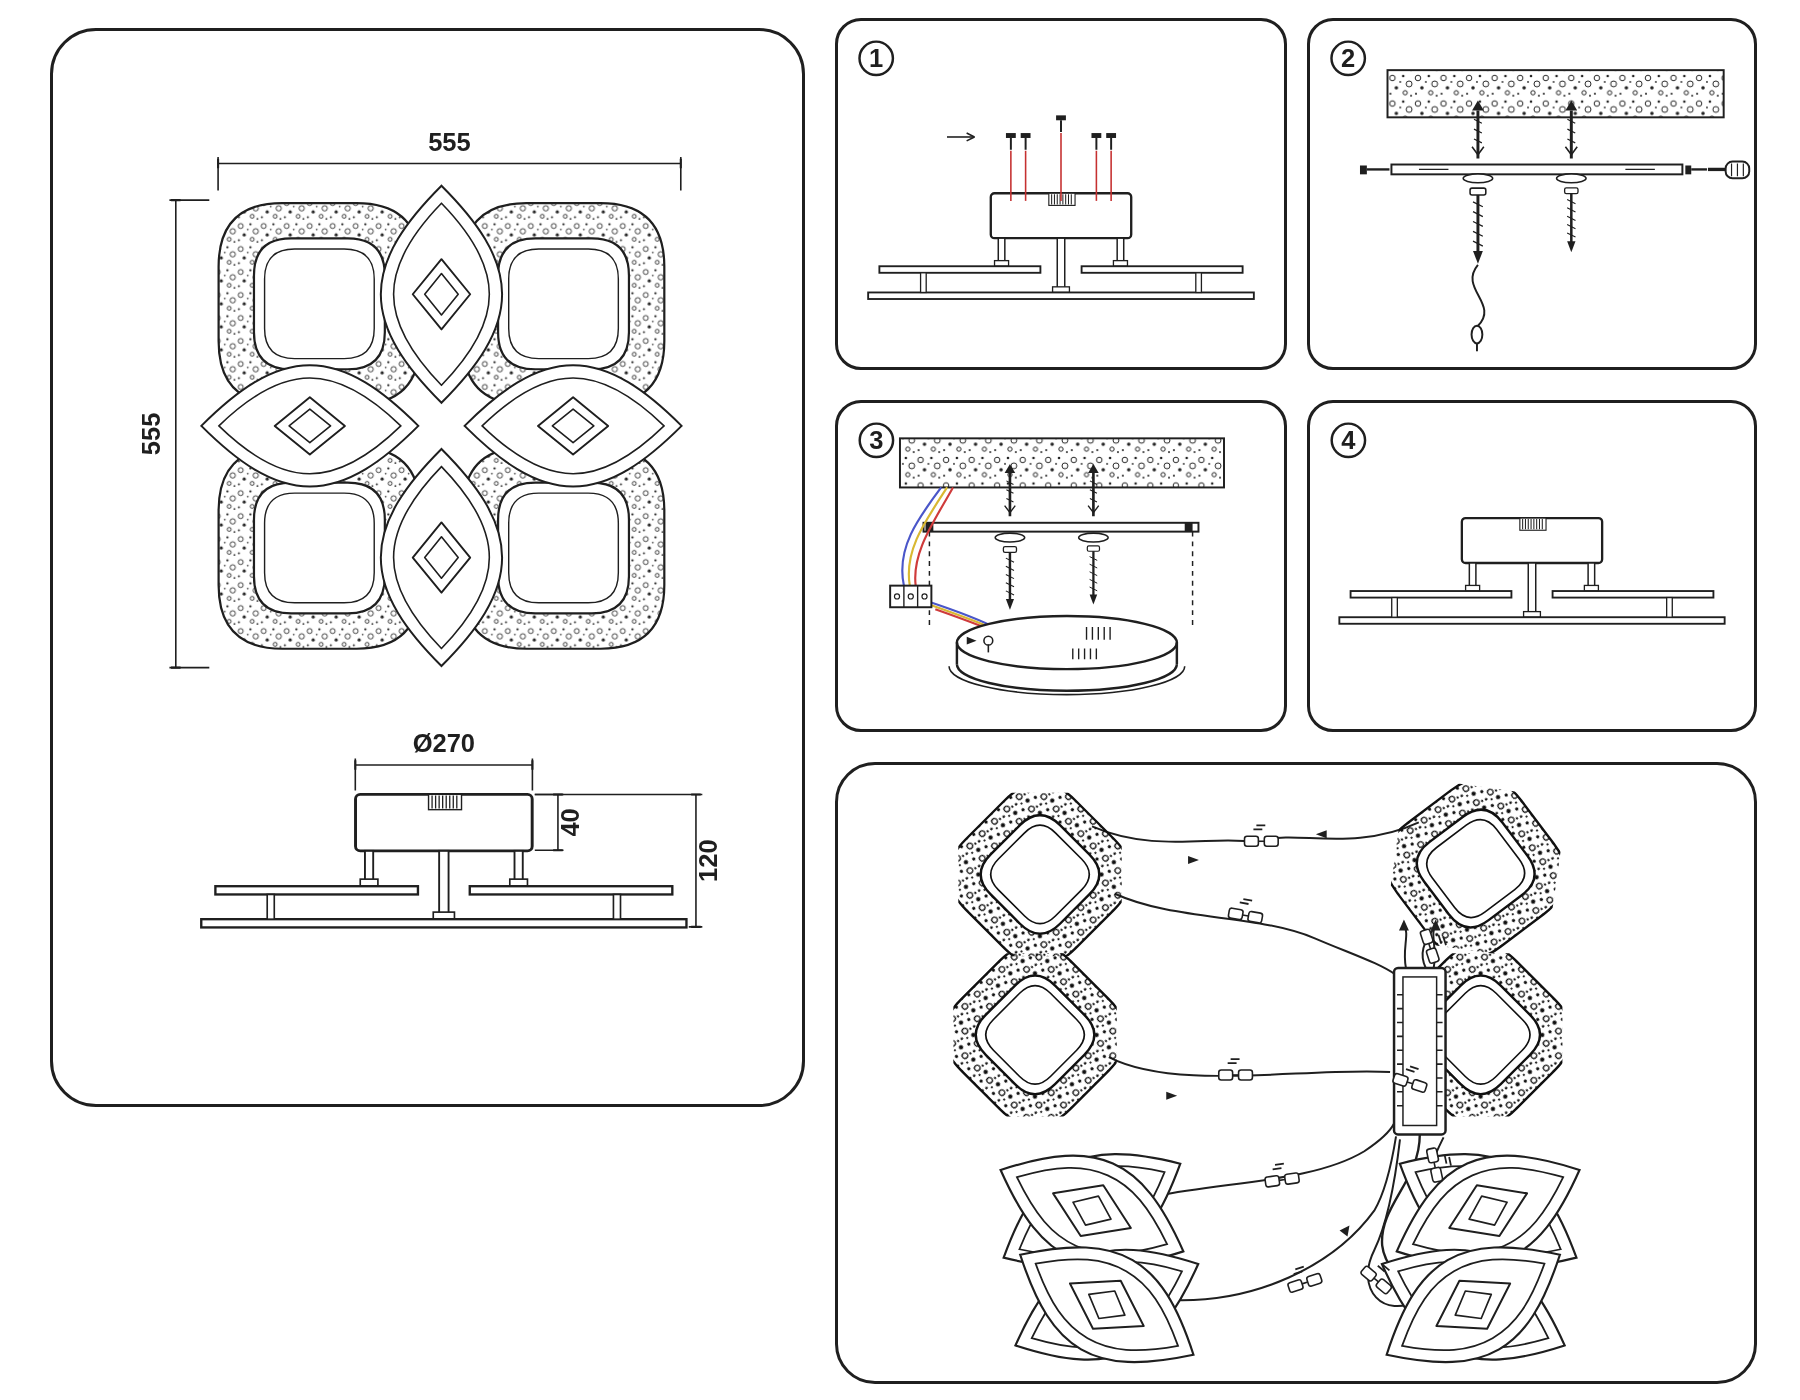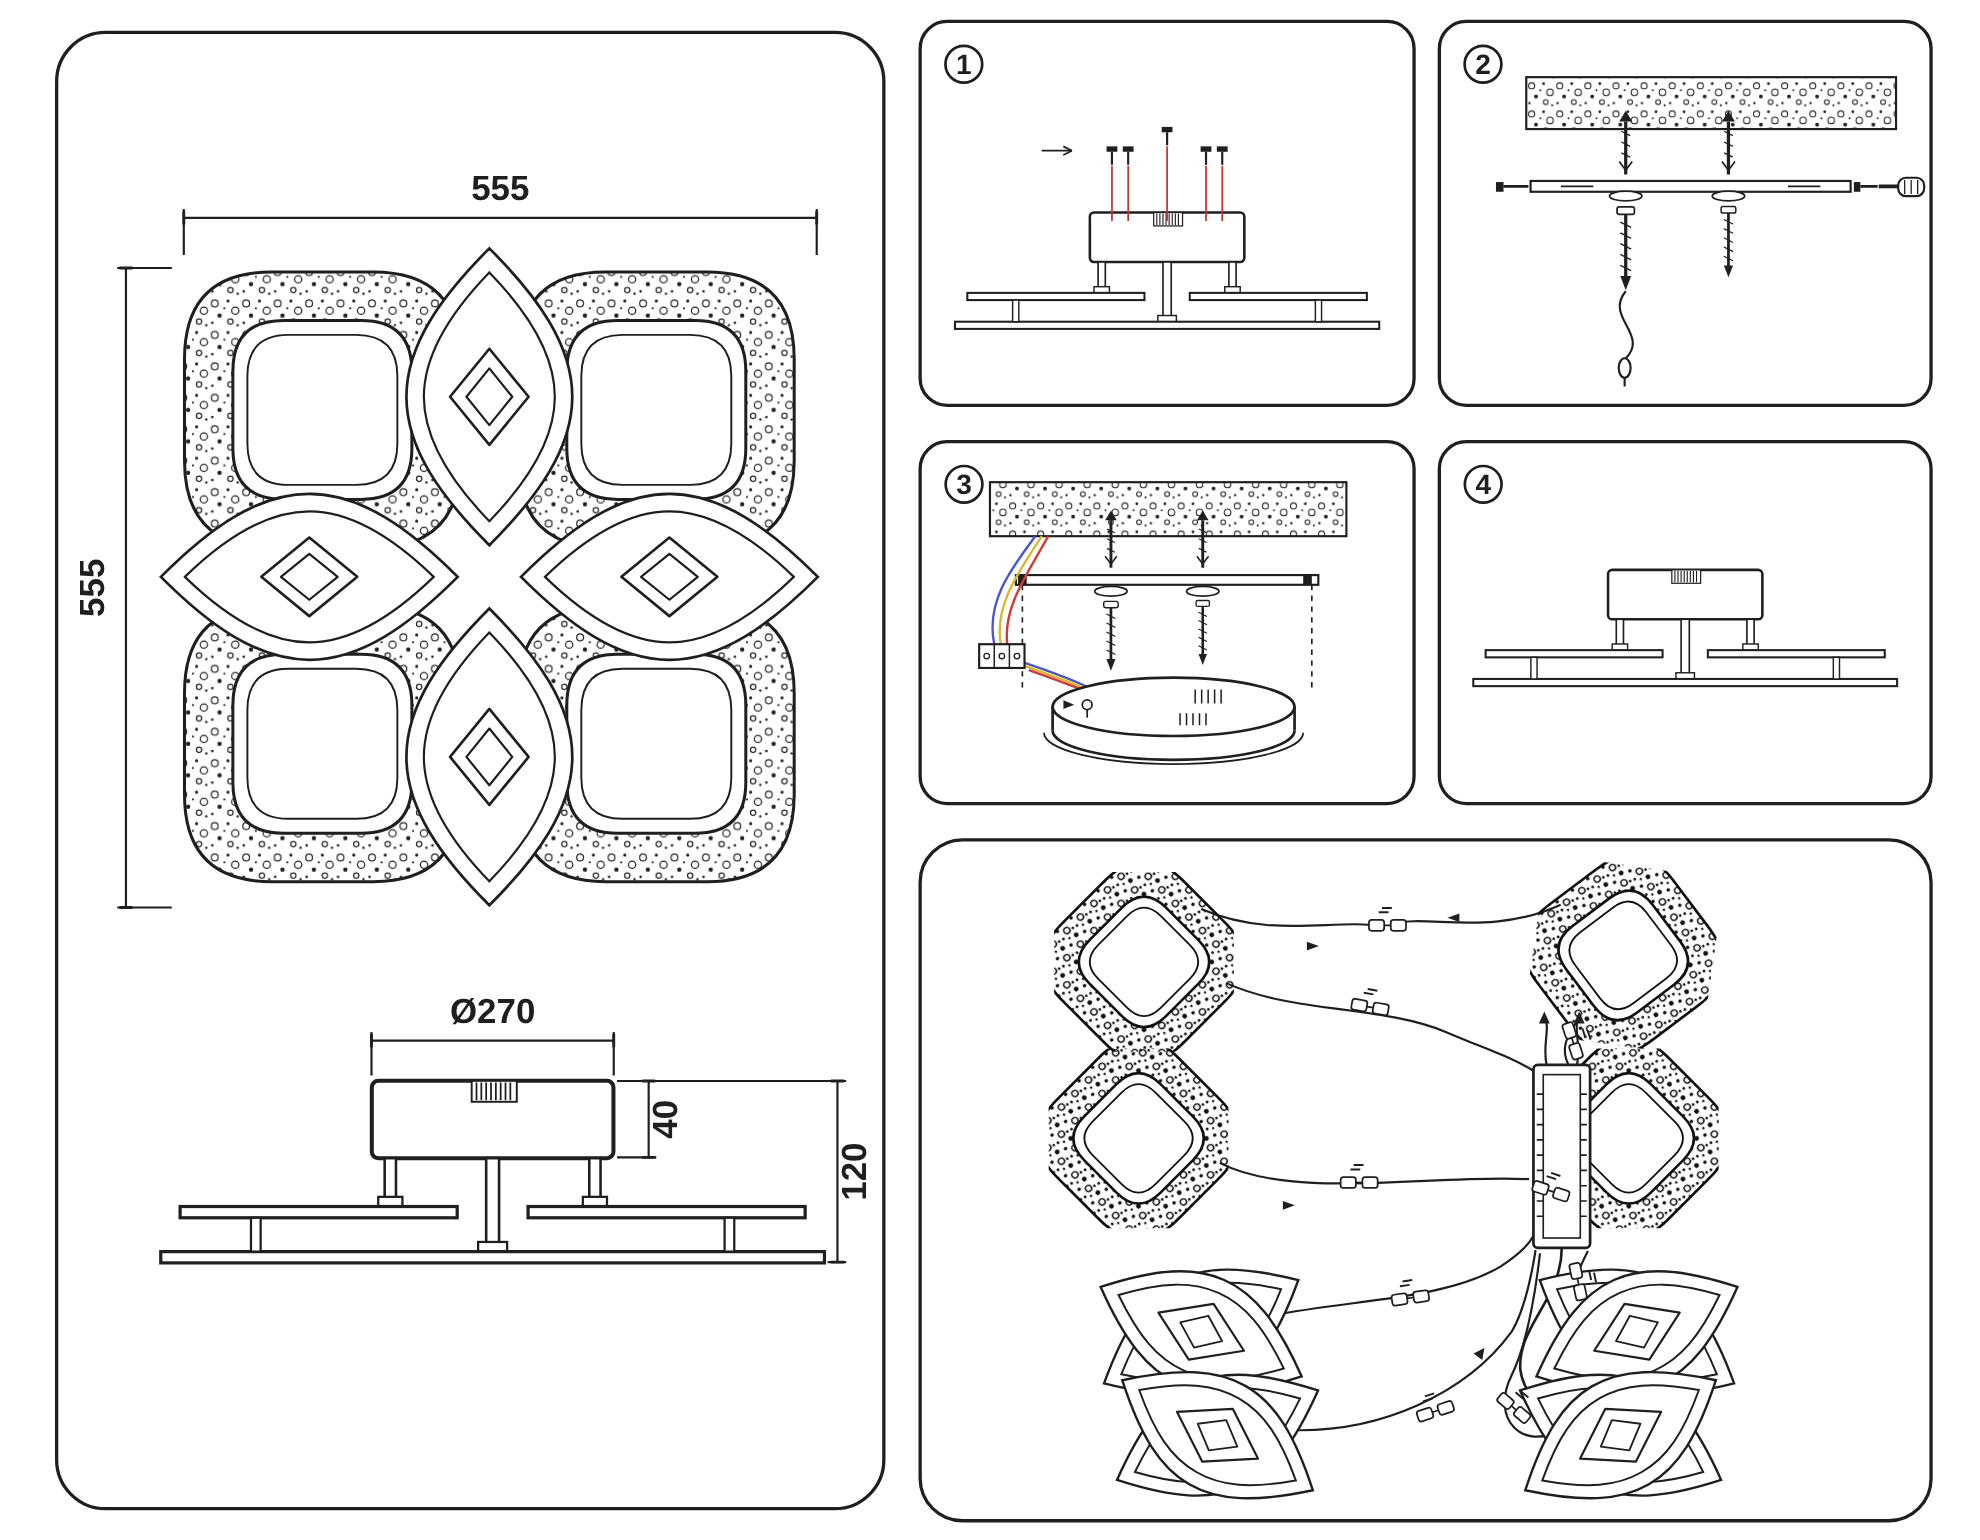--- a/index.html
+++ b/index.html
@@ -1,19 +1,19 @@
 <!DOCTYPE html>
 <html><head>
 <meta charset="utf-8">
 <style>
   html,body{margin:0;padding:0;background:#ffffff;}
   body{width:1800px;height:1400px;position:relative;font-family:"Liberation Sans",sans-serif;}
   .panel{position:absolute;border:3px solid #1f1f1f;background:#fff;box-sizing:border-box;}
   .panel svg{width:100%;height:100%;display:block;}
-  .left-panel{left:50px;top:28px;width:755px;height:1345px;border-radius:46px;}
+  .left-panel{left:50px;top:28px;width:755px;height:1079px;border-radius:46px;}
   .step1{left:835px;top:18px;width:452px;height:352px;border-radius:26px;}
   .step2{left:1307px;top:18px;width:450px;height:352px;border-radius:26px;}
   .step3{left:835px;top:400px;width:452px;height:332px;border-radius:26px;}
   .step4{left:1307px;top:400px;width:450px;height:332px;border-radius:26px;}
   .bigpanel{left:835px;top:762px;width:922px;height:622px;border-radius:40px;}
   svg text{font-family:"Liberation Sans",sans-serif;font-weight:700;fill:#1f1f1f;}
   .dim-label{font-size:32px;}
   .step-num{font-size:26px;}
 </style>
 </head>

